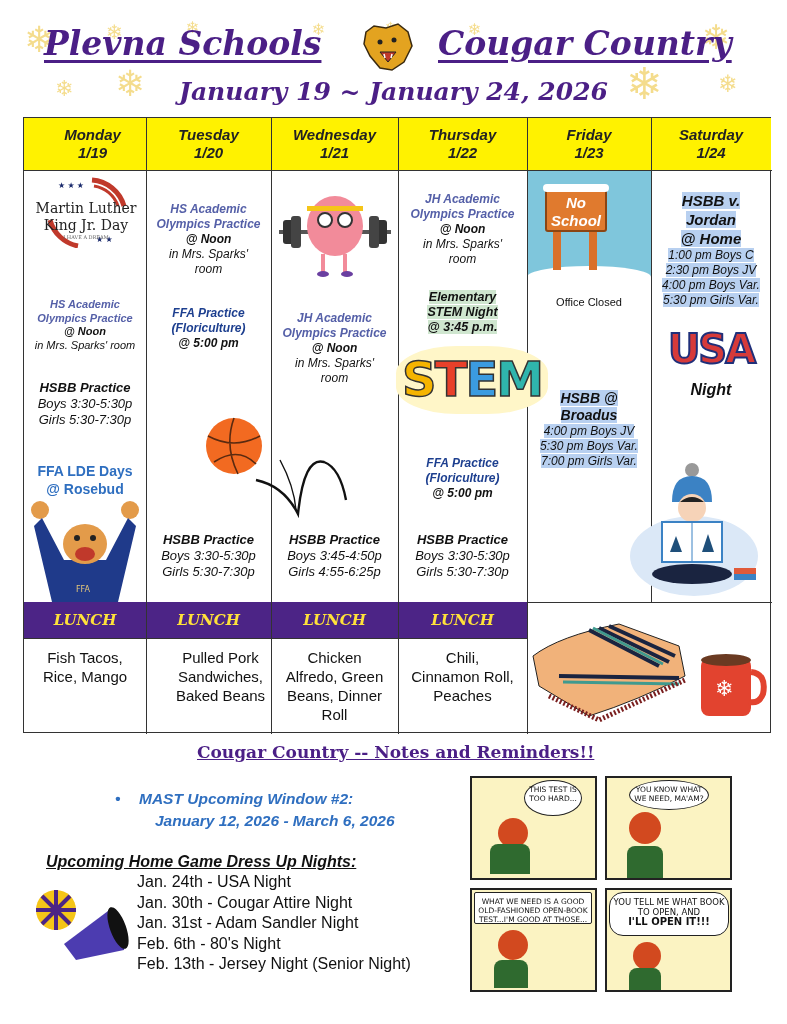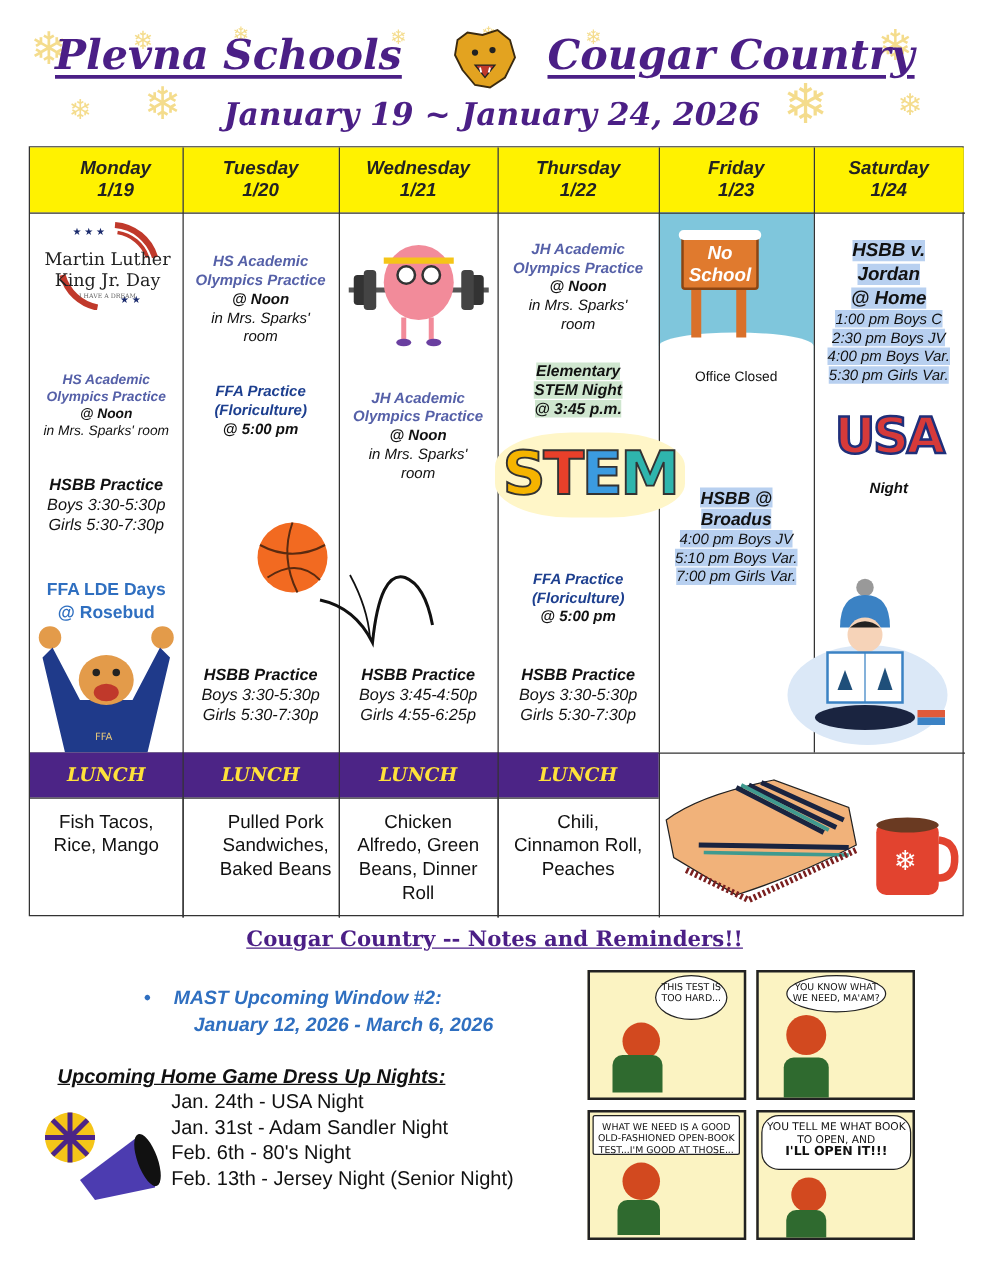--- a/index.html
+++ b/index.html
@@ -223,21 +223,21 @@
     <div class="b">HSBB Practice</div>
     <div>Boys 3:30-5:30p</div>
     <div>Girls 5:30-7:30p</div>
   </div>
 
   <div class="ev" style="left:503px;top:177px;width:124px;font-style:normal;font-size:11px;">Office Closed</div>
   <div class="ev" style="left:503px;top:272px;width:124px;">
     <div class="hd"><span class="hl">HSBB @</span></div>
     <div class="hd"><span class="hl">Broadus</span></div>
     <div><span class="hl">4:00 pm Boys JV</span></div>
-    <div><span class="hl">5:10 pm Boys Var.</span></div>
+    <div><span class="hl">5:30 pm Boys Var.</span></div>
     <div><span class="hl">7:00 pm Girls Var.</span></div>
   </div>
   <svg class="abs" style="left:600px;top:338px;" width="140" height="140" viewBox="0 0 140 140">
     <ellipse cx="70" cy="100" rx="64" ry="40" fill="#dbe8f7"></ellipse>
     <circle cx="68" cy="14" r="7" fill="#999"></circle>
     <path d="M48 46 Q48 20 68 20 Q88 20 88 46 Z" fill="#3b82c4"></path>
     <circle cx="68" cy="52" r="14" fill="#f6d3b8"></circle>
     <path d="M56 46 Q68 36 80 46" fill="#222"></path>
     <rect x="38" y="66" width="60" height="40" fill="#fff" stroke="#3b82c4" stroke-width="2"></rect>
     <path d="M68 66 L68 106" stroke="#3b82c4"></path>
@@ -251,21 +251,21 @@
   <div class="ev" style="left:627px;top:73px;width:120px;">
     <div class="hd" style="font-size:15px;line-height:19px;"><span class="hl">HSBB v.</span></div>
     <div class="hd" style="font-size:15px;line-height:19px;"><span class="hl">Jordan</span></div>
     <div class="hd" style="font-size:15px;line-height:19px;"><span class="hl">@ Home</span></div>
     <div><span class="hl">1:00 pm Boys C</span></div>
     <div><span class="hl">2:30 pm Boys JV</span></div>
     <div><span class="hl">4:00 pm Boys Var.</span></div>
     <div><span class="hl">5:30 pm Girls Var.</span></div>
   </div>
   <div class="abs" style="left:627px;top:208px;width:120px;text-align:center;font-family:'DejaVu Sans',sans-serif;font-weight:bold;font-size:40px;line-height:46px;letter-spacing:-2px;color:#d63a3a;-webkit-text-stroke:2px #1f2f7a;">USA</div>
-  <div class="ev" style="left:627px;top:262px;width:120px;font-size:12px;line-height:20px;font-weight:bold;">Night</div>
+  <div class="ev" style="left:627px;top:262px;width:120px;font-size:16px;line-height:20px;font-weight:bold;">Night</div>
 
   <div class="lunch-band" style="left:0;width:503px;"></div>
   <div class="vline" style="left:122px;top:484px;height:132px;"></div>
   <div class="vline" style="left:247px;top:484px;height:132px;"></div>
   <div class="vline" style="left:374px;top:484px;height:132px;"></div>
   <div class="vline" style="left:503px;top:484px;height:132px;"></div>
   <div class="hline" style="top:520px;width:503px;"></div>
   <div class="lunch-lbl" style="left:0;width:122px;">LUNCH</div>
   <div class="lunch-lbl" style="left:122px;width:125px;">LUNCH</div>
   <div class="lunch-lbl" style="left:247px;width:127px;">LUNCH</div>
@@ -305,20 +305,21 @@
 </div>
 
 <div class="notes-title">Cougar Country -- Notes and Reminders!!</div>
 <div class="mast">
   <div><span class="bullet">•</span><span>MAST Upcoming  Window #2:</span></div>
   <div style="padding-left:40px;">January 12, 2026 - March 6, 2026</div>
 </div>
 <div class="dress-title">Upcoming Home Game Dress Up Nights:</div>
 <div class="dress-list">
   <div>Jan. 24th - USA Night</div>
+  <div>Jan. 30th - Cougar Attire Night</div>
   <div>Jan. 31st - Adam Sandler Night</div>
   <div>Feb. 6th - 80's Night</div>
   <div>Feb. 13th - Jersey Night (Senior Night)</div>
 </div>
 <svg class="abs" style="left:34px;top:888px;" width="100" height="76" viewBox="0 0 100 76">
   <circle cx="22" cy="22" r="20" fill="#f5c518"></circle>
   <path d="M22 2 L22 42 M2 22 L42 22 M8 8 L36 36 M36 8 L8 36" stroke="#4c2486" stroke-width="4"></path>
   <path d="M30 56 L78 20 Q96 36 90 62 L42 72 Z" fill="#4c3cb0"></path>
   <ellipse cx="84" cy="40" rx="8" ry="22" transform="rotate(-20 84 40)" fill="#111"></ellipse>
 </svg>

